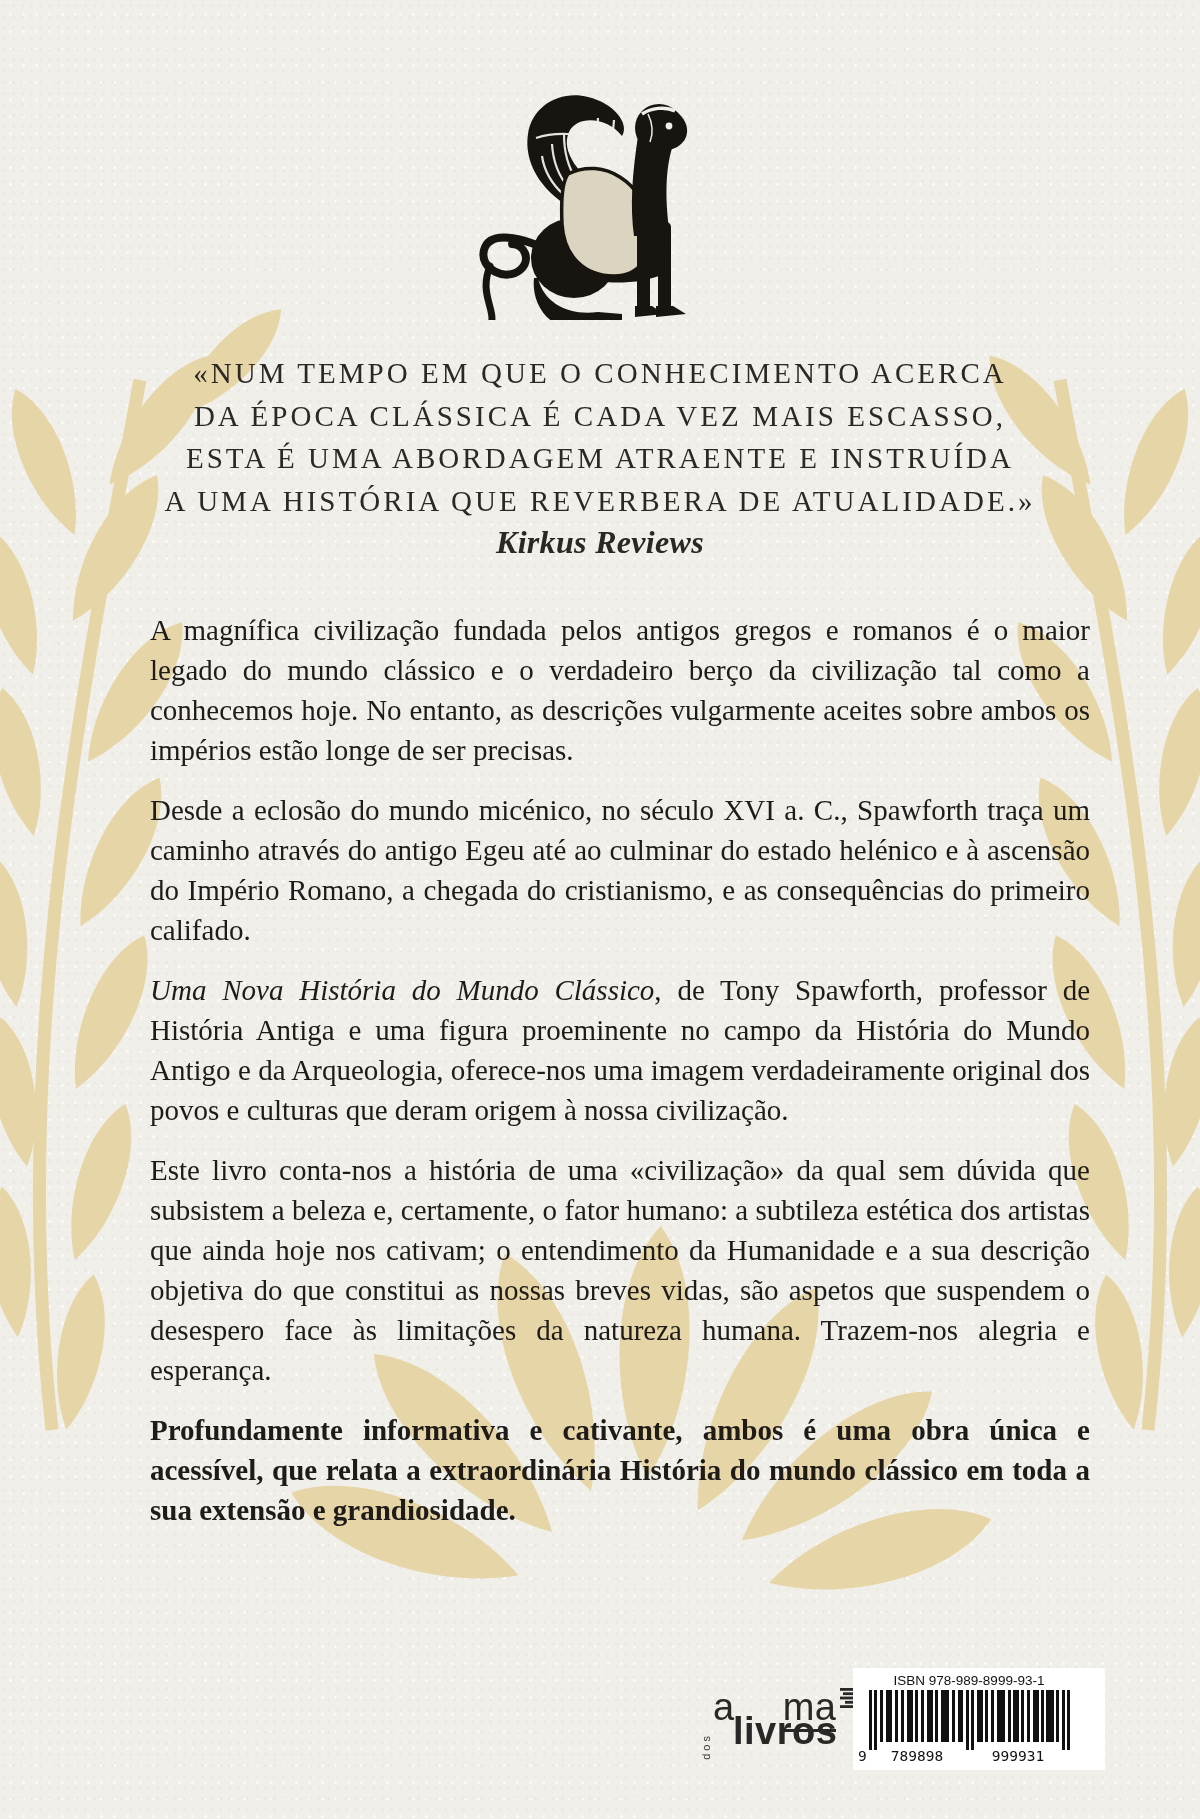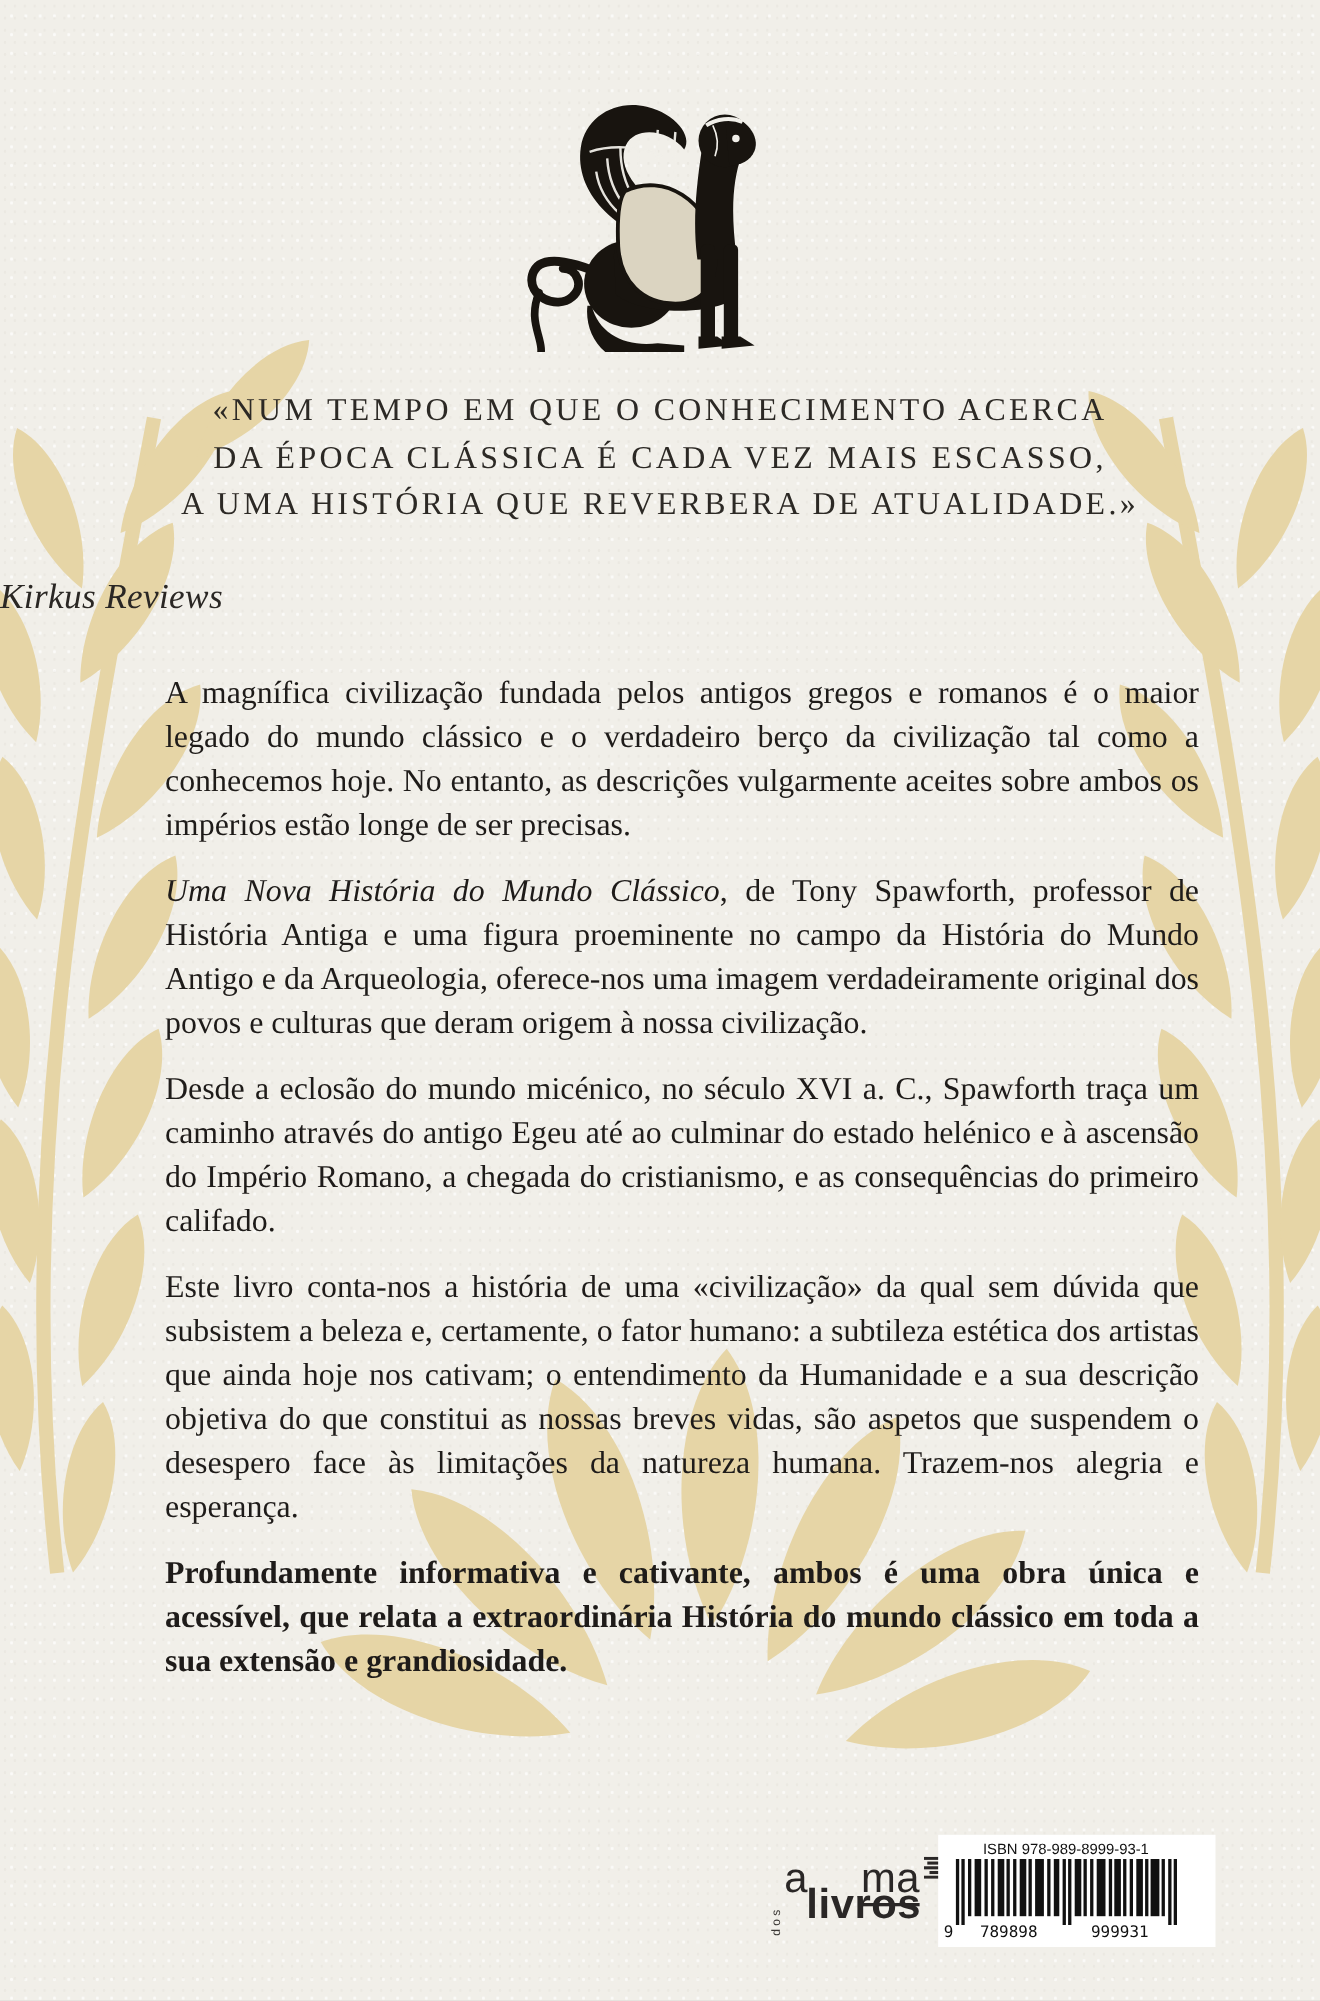--- a/index.html
+++ b/index.html
@@ -22,22 +22,22 @@
 
   .sphinx{position:absolute;left:462px;top:72px;width:250px;height:248px;}
 
   .quote{
     position:absolute;top:352px;left:80px;width:1040px;
     text-align:center;font-size:29px;line-height:42.5px;
     letter-spacing:0.105em;color:#2c2925;
   }
   .quote div{white-space:nowrap;}
   .attribution{
-    position:absolute;top:524px;left:0;width:1200px;text-align:left;
-    font-size:32px;font-style:italic;font-weight:normal;color:#2a2724;
+    position:absolute;top:524px;left:0;width:1200px;text-align:center;
+    font-size:32px;font-style:italic;font-weight:bold;color:#2a2724;
     letter-spacing:0.01em;
   }
 
   .body-text{
     position:absolute;top:610px;left:150px;width:940px;
     font-size:29px;line-height:40px;text-align:justify;
     text-justify:inter-word;color:#1e1b19;
   }
   .body-text p{margin:0 0 20px 0;}
   .body-text p.bold{font-weight:bold;}
@@ -165,28 +165,29 @@
 
         <circle cx="207" cy="54" r="3.4" fill="#f1efe9"></circle>
         <path d="M180,42 C189,36 203,34 213,39" stroke="#f1efe9" stroke-width="3.5" fill="none"></path>
         <path d="M186,42 C191,52 191,62 188,70" stroke="#f1efe9" stroke-width="1.5" fill="none"></path>
       </g>
     </svg>
 
     <div class="quote">
       <div>«NUM TEMPO EM QUE O CONHECIMENTO ACERCA</div>
       <div>DA ÉPOCA CLÁSSICA É CADA VEZ MAIS ESCASSO,</div>
+      <div>ESTA É UMA ABORDAGEM ATRAENTE E INSTRUÍDA</div>
       <div>A UMA HISTÓRIA QUE REVERBERA DE ATUALIDADE.»</div>
     </div>
     <div class="attribution">Kirkus Reviews</div>
 
     <div class="body-text">
       <p>A magnífica civilização fundada pelos antigos gregos e romanos é o maior legado do mundo clássico e o verdadeiro berço da civilização tal como a conhecemos hoje. No entanto, as descrições vulgarmente aceites sobre ambos os impérios estão longe de ser precisas.</p>
+      <p>Desde a eclosão do mundo micénico, no século XVI a. C., Spawforth traça um caminho através do antigo Egeu até ao culminar do estado helénico e à ascensão do Império Romano, a chegada do cristianismo, e as consequências do primeiro califado.</p>
       <p><span class="lead-italic">Uma Nova História do Mundo Clássico</span><span>, de Tony Spawforth, professor de História Antiga e uma figura proeminente no campo da História do Mundo Antigo e da Arqueologia, oferece-nos uma imagem verdadeiramente original dos povos e culturas que deram origem à nossa civilização.</span></p>
-      <p>Desde a eclosão do mundo micénico, no século XVI a. C., Spawforth traça um caminho através do antigo Egeu até ao culminar do estado helénico e à ascensão do Império Romano, a chegada do cristianismo, e as consequências do primeiro califado.</p>
       <p>Este livro conta-nos a história de uma «civilização» da qual sem dúvida que subsistem a beleza e, certamente, o fator humano: a subtileza estética dos artistas que ainda hoje nos cativam; o entendimento da Humanidade e a sua descrição objetiva do que constitui as nossas breves vidas, são aspetos que suspendem o desespero face às limitações da natureza humana. Trazem-nos alegria e esperança.</p>
       <p class="bold">Profundamente informativa e cativante, ambos é uma obra única e acessível, que relata a extraordinária História do mundo clássico em toda a sua extensão e grandiosidade.</p>
     </div>
 
     <div class="publisher">
       <div class="dos-vert">dos</div>
       <div class="logo-words">
         <div class="logo-row1"><span>a</span><span class="logo-gap"></span><span class="logo-ma">ma</span><svg class="stack-icon" width="27" height="20" viewBox="0 0 27 20">
               <g fill="#2a2726">
                 <rect x="1" y="0" width="26" height="2.8"></rect>

